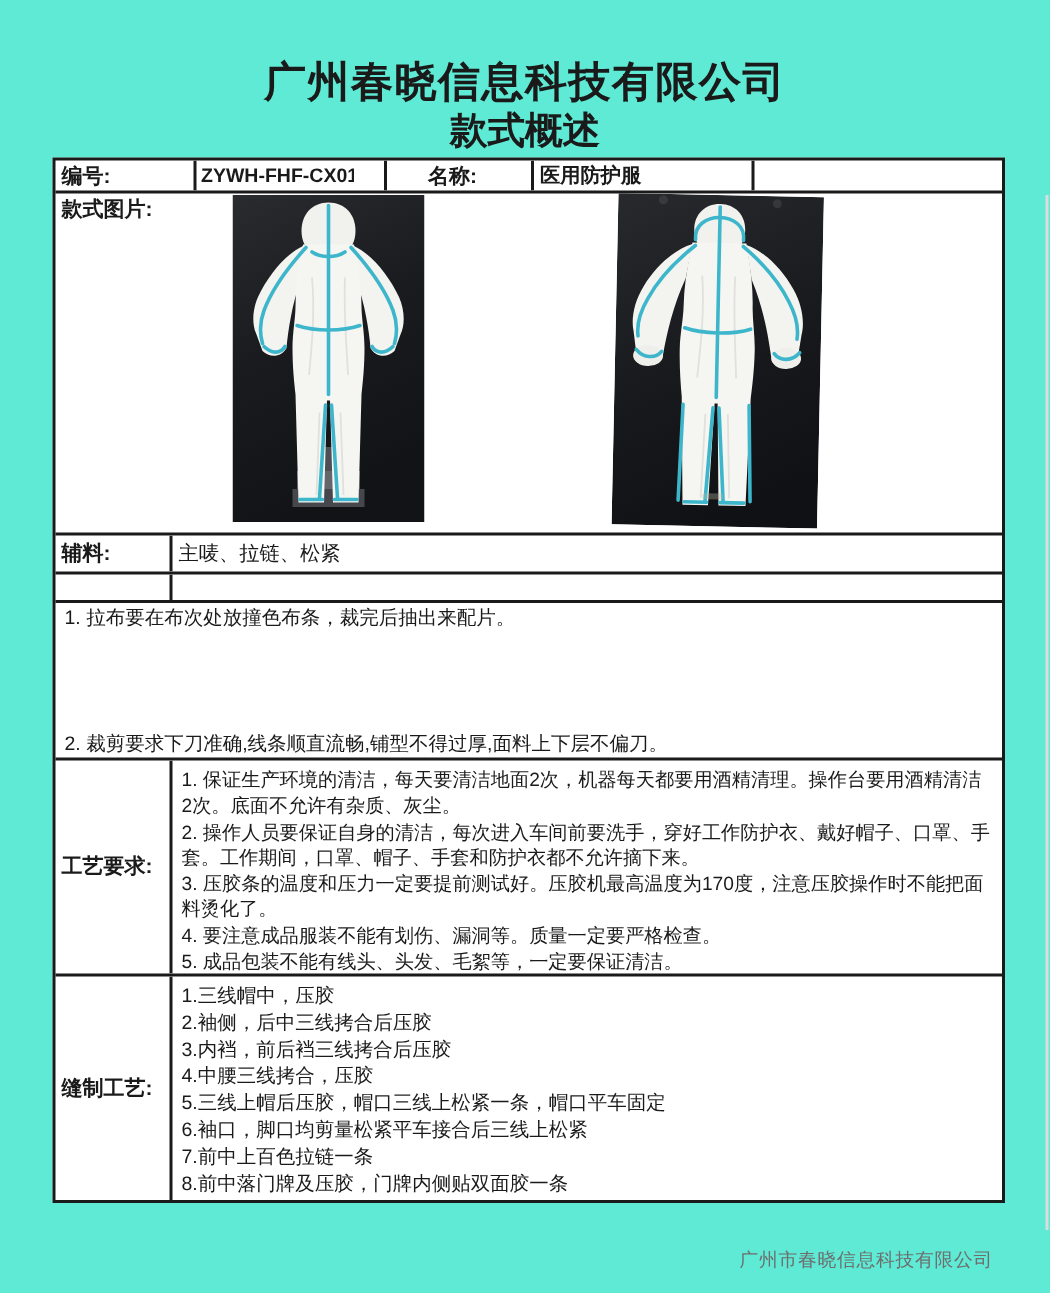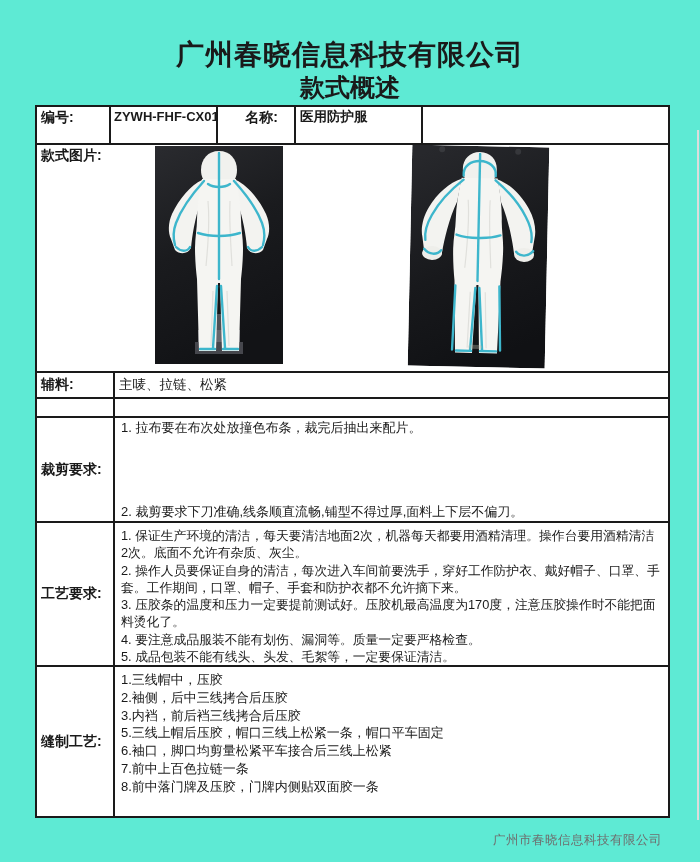--- a/index.html
+++ b/index.html
@@ -25,21 +25,21 @@
   .sheet{
     position:absolute;left:35px;top:105px;width:631px;
     border:2px solid var(--border);box-sizing:content-box;background:#fff;
   }
   .row{display:flex;border-top:2px solid var(--border);overflow:hidden;}
   .row:first-child{border-top:none;}
   .cell{box-sizing:border-box;overflow:hidden;}
   .bl{border-left:2px solid var(--border);}
   .lab{font-weight:bold;font-size:14px;}
   
-  .r-info{height:36px;}
+  .r-info{height:20px;gap:20px;}
   .r-info .cell{line-height:20px;white-space:nowrap;}
   .c-id-label{width:72px;padding-left:4px;}
   .c-id-value{width:107px;padding-left:3px;font-weight:bold;font-size:13px;}
   .c-name-label{width:78px;text-align:right;padding-right:16px;}
   .c-name-value{width:127px;padding-left:4px;font-weight:bold;font-size:13.5px;}
   .c-rest{flex:1;}
   
   .r-images{height:226px;position:relative;display:block;}
   .images-label{position:absolute;top:2px;left:4px;}
   .photo{position:absolute;display:block;}
@@ -178,21 +178,20 @@
       <div class="label-col lab">辅料:</div>
       <div class="fuliao-value">主唛、拉链、松紧</div>
     </div>
 
     <div class="row r-empty">
       <div class="label-col"></div>
       <div class="content-col"></div>
     </div>
 
     <div class="row r-caijian">
-      <div class="label-col lab">裁剪要求:</div>
       <div class="content-col lines">
           <div class="line">1. 拉布要在布次处放撞色布条，裁完后抽出来配片。</div>
           <div class="line">2. 裁剪要求下刀准确,线条顺直流畅,铺型不得过厚,面料上下层不偏刀。</div>
         </div>
     </div>
 
     <div class="row r-gongyi">
       <div class="label-col lab">工艺要求:</div>
       <div class="content-col lines">
           <div class="line">1. 保证生产环境的清洁，每天要清洁地面2次，机器每天都要用酒精清理。操作台要用酒精清洁2次。底面不允许有杂质、灰尘。</div>
@@ -202,20 +201,21 @@
           <div class="line">5. 成品包装不能有线头、头发、毛絮等，一定要保证清洁。</div>
         </div>
     </div>
 
     <div class="row r-fengzhi">
       <div class="label-col lab">缝制工艺:</div>
       <div class="content-col lines">
           <div class="line">1.三线帽中，压胶</div>
           <div class="line">2.袖侧，后中三线拷合后压胶</div>
           <div class="line">3.内裆，前后裆三线拷合后压胶</div>
+          <div class="line">4.中腰三线拷合，压胶</div>
           <div class="line">5.三线上帽后压胶，帽口三线上松紧一条，帽口平车固定</div>
           <div class="line">6.袖口，脚口均剪量松紧平车接合后三线上松紧</div>
           <div class="line">7.前中上百色拉链一条</div>
           <div class="line">8.前中落门牌及压胶，门牌内侧贴双面胶一条</div>
         </div>
     </div>
 
   </div>
 
   <div class="footer">广州市春晓信息科技有限公司</div>

